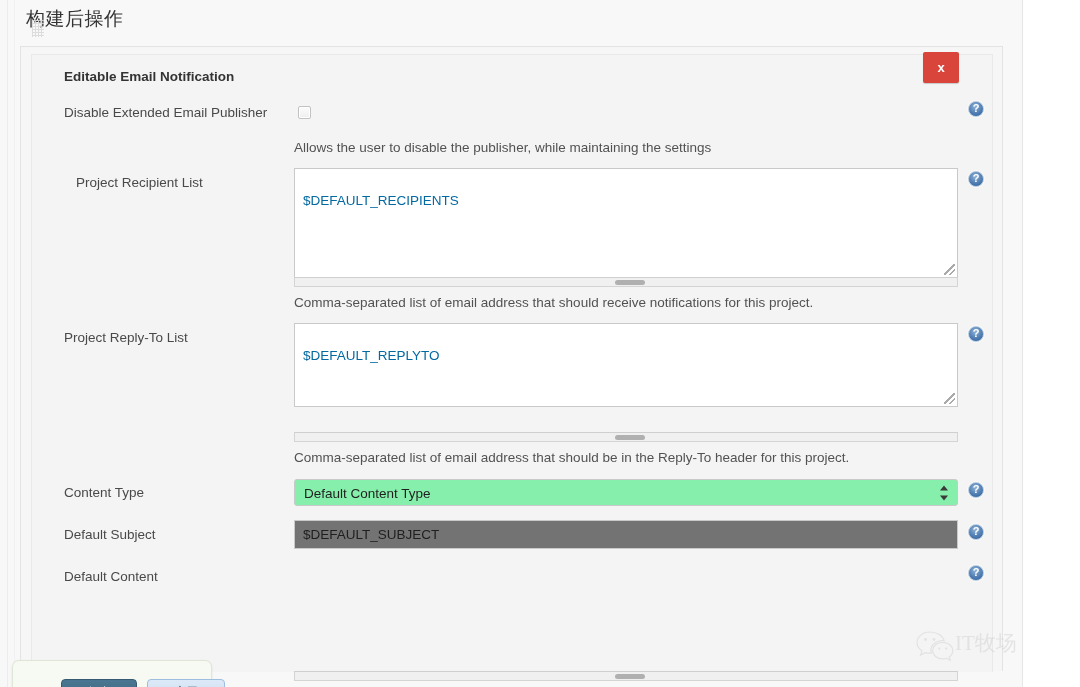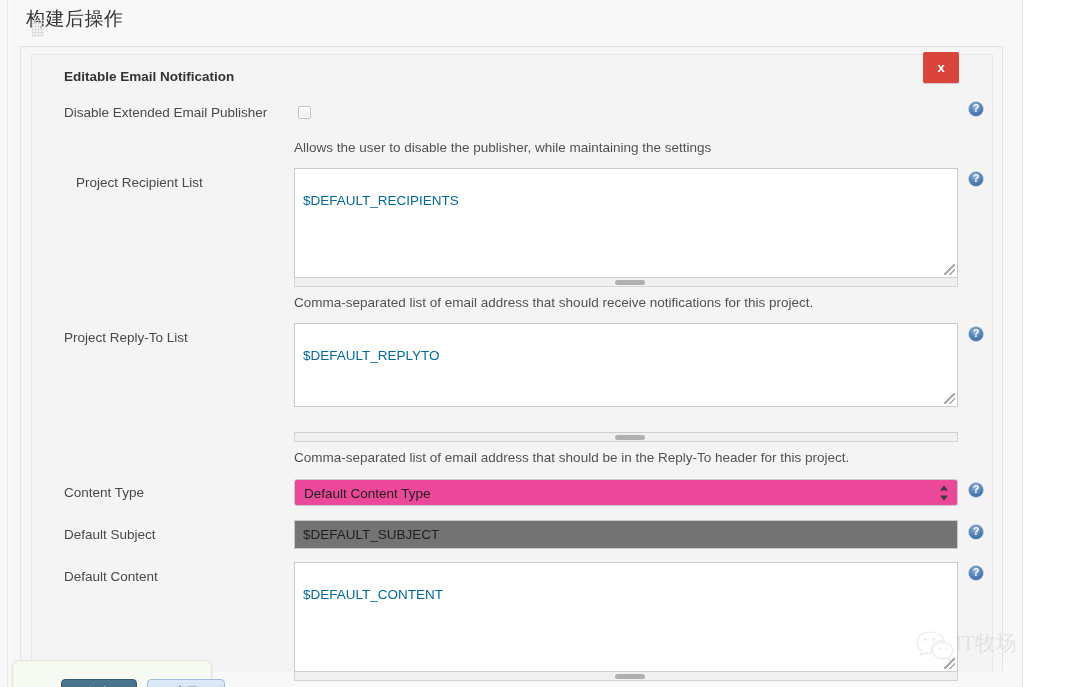--- a/index.html
+++ b/index.html
@@ -194,21 +194,21 @@
     border: 1px solid #c9c9c9;
     font-family: "Liberation Sans", sans-serif;
     font-size: 13.5px;
     color: #1f1f1f;
     padding: 0 8px;
   }
 
   
   .tselect {
     position: absolute;
-    background: #ec4899;
+    background: #86efac;
     border: 1px solid #c9c9c9;
     border-radius: 3px;
     cursor: pointer;
   }
   .tselect-label {
     position: absolute;
     left: 9px; top: 0;
     line-height: 27px;
     font-size: 13.5px;
     color: #1f1f1f;
@@ -347,24 +347,20 @@
     <span class="tselect-label">Default Content Type</span>
     <span class="tselect-arrows"></span>
   </div>
   <div class="help-icon" style="left:968px; top:482px;"></div>
 
   <div class="row-label" style="left:64px; top:527px;">Default Subject</div>
   <input class="tinput" style="left: 294px; top: 520px; width: 664px; height: 29px;" type="text" value="$DEFAULT_SUBJECT">
   <div class="help-icon" style="left:968px; top:524px;"></div>
 
   <div class="row-label" style="left:64px; top:569px;">Default Content</div>
-  <div class="ta-wrap" style="left:294px; top:562px; width:664px; height:110px;">
-    <div class="ta-text">$DEFAULT_CONTENT</div>
-    <div class="ta-grip"></div>
-  </div>
   <div class="ta-scroll" style="left:294px; top:671px; width:664px; height:10px;">
     <div class="ta-thumb" style="left:320px; width:30px;"></div>
   </div>
   <div class="help-icon" style="left:968px; top:565px;"></div>
 
   <div id="action-bar">
     <button id="btn-save">保存</button>
     <button id="btn-apply">应用</button>
   </div>
 

